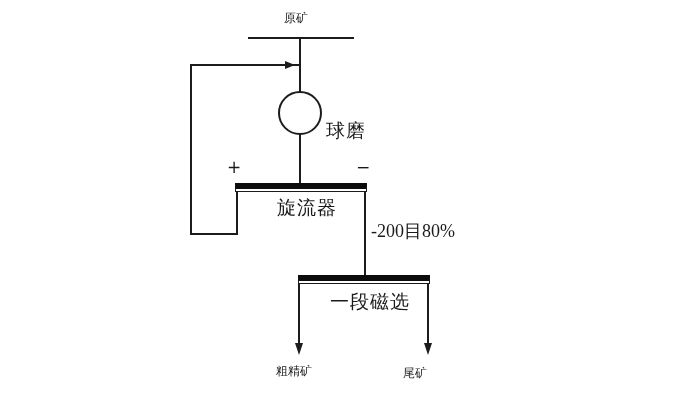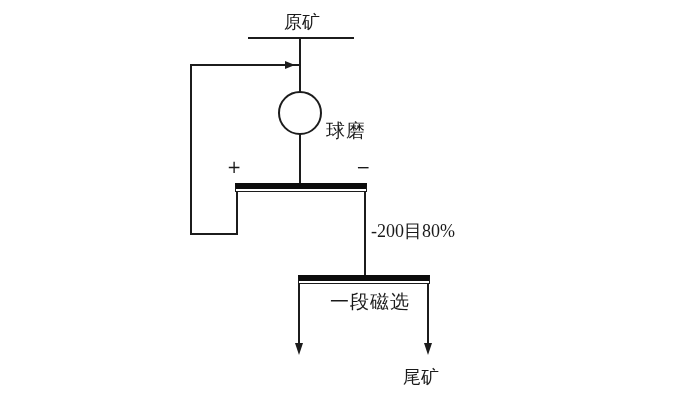--- a/index.html
+++ b/index.html
@@ -22,21 +22,21 @@
     position:absolute;width:0;height:0;
     border-left:4px solid transparent;border-right:4px solid transparent;
     border-top:12px solid #1c1c1c;
   }
   .arrow-right{
     position:absolute;width:0;height:0;
     border-top:4px solid transparent;border-bottom:4px solid transparent;
     border-left:10px solid #1c1c1c;
   }
   .f17{font-size:18px;}
-  .f18{font-size:18px;font-family:Liberation Mono, monospace;}
+  .f18{font-size:12px;font-family:Liberation Mono, monospace;}
   .f19{font-size:19px;letter-spacing:1px;}
   .sign{font-size:17px;font-family:"DejaVu Sans","Liberation Sans",sans-serif;}
 </style>
 </head>
 <body>
 
 <div id="canvas">
 
   <div class="label f18" style="left:284px;top:10px;">原矿</div>
   <div class="line" style="left:248px;top:37px;width:106px;height:2px;"></div>
@@ -49,27 +49,29 @@
   <div class="line" style="left:190px;top:233px;width:48px;height:2px;"></div>
   <div class="line" style="left:236px;top:191px;width:2px;height:44px;"></div>
 
   <div class="circle" style="left:278px;top:91px;width:40px;height:40px;"></div>
   <div class="label f19" style="left:326px;top:118px;">球磨</div>
   <div class="line" style="left:299px;top:133px;width:2px;height:51px;"></div>
 
   <div class="label sign" style="left:227px;top:157px;">+</div>
   <div class="label sign" style="left:356px;top:157px;">−</div>
   <div class="sepbar" style="left:235px;top:183px;width:132px;height:9px;"></div>
+  <div class="label f19" style="left:277px;top:195px;">旋流器</div>
 
   <div class="line" style="left:364px;top:191px;width:2px;height:85px;"></div>
   <div class="label f17" style="left:371px;top:219px;">-200目80%</div>
 
   <div class="sepbar" style="left:298px;top:275px;width:132px;height:9px;"></div>
   <div class="label f19" style="left:330px;top:289px;font-family:Liberation Serif, serif;">一段磁选</div>
 
   <div class="line" style="left:298px;top:283px;width:2px;height:61px;"></div>
   <div class="arrow-down" style="left:295px;top:343px;"></div>
+  <div class="label f18" style="left:276px;top:363px;">粗精矿</div>
 
   <div class="line" style="left:427px;top:283px;width:2px;height:61px;"></div>
   <div class="arrow-down" style="left:424px;top:343px;"></div>
   <div class="label f18" style="left:403px;top:365px;text-align:right;">尾矿</div>
 
 </div>
 
 </body></html>

